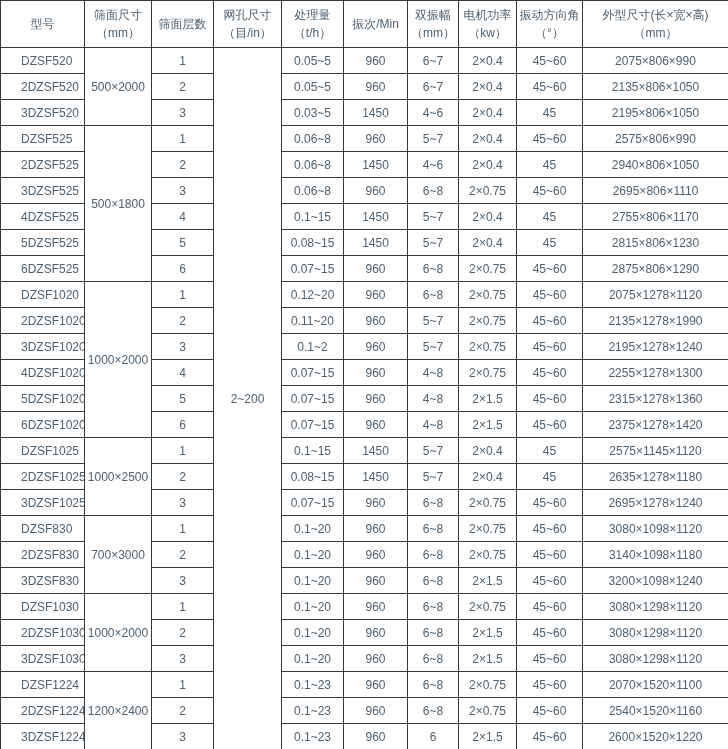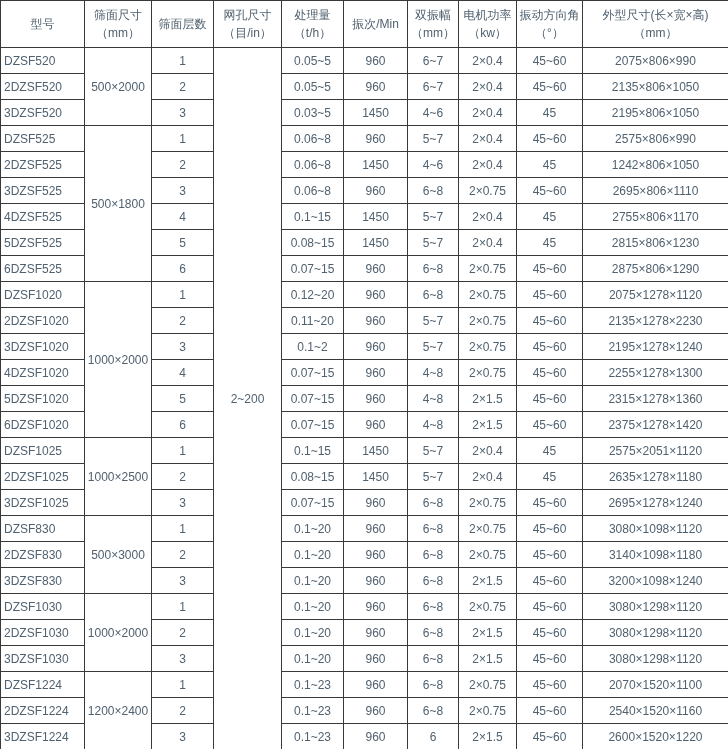--- a/index.html
+++ b/index.html
@@ -21,21 +21,21 @@
     text-align:center;
     vertical-align:middle;
     font-weight:normal;
     padding:0 1px;
     height:25px;
     white-space:nowrap;
     overflow:hidden;
   }
   thead th{height:46px;line-height:1.5;}
   thead th div{line-height:1.5;}
-  td.model{text-align:left;padding-left:3px;margin-top:26px;}
+  td.model{text-align:left;padding-left:20px;margin-top:26px;}
 </style>
 </head>
 <body>
 
 <table class="spec">
   <colgroup>
     <col style="width:84px">
     <col style="width:67px">
     <col style="width:62px">
     <col style="width:68px">
@@ -126,21 +126,21 @@
         <td>2575×806×990</td>
       </tr>
       <tr>
         <td class="model">2DZSF525</td>
         <td>2</td>
         <td>0.06~8</td>
         <td>1450</td>
         <td>4~6</td>
         <td>2×0.4</td>
         <td>45</td>
-        <td>1242×806×1050</td>
+        <td>2940×806×1050</td>
       </tr>
       <tr>
         <td class="model">3DZSF525</td>
         <td>3</td>
         <td>0.06~8</td>
         <td>960</td>
         <td>6~8</td>
         <td>2×0.75</td>
         <td>45~60</td>
         <td>2695×806×1110</td>
@@ -187,21 +187,21 @@
         <td>2075×1278×1120</td>
       </tr>
       <tr>
         <td class="model">2DZSF1020</td>
         <td>2</td>
         <td>0.11~20</td>
         <td>960</td>
         <td>5~7</td>
         <td>2×0.75</td>
         <td>45~60</td>
-        <td>2135×1278×2230</td>
+        <td>2135×1278×1990</td>
       </tr>
       <tr>
         <td class="model">3DZSF1020</td>
         <td>3</td>
         <td>0.1~2</td>
         <td>960</td>
         <td>5~7</td>
         <td>2×0.75</td>
         <td>45~60</td>
         <td>2195×1278×1240</td>
@@ -238,21 +238,21 @@
       </tr>
       <tr>
         <td class="model">DZSF1025</td>
         <td rowspan="3">1000×2500</td>
         <td>1</td>
         <td>0.1~15</td>
         <td>1450</td>
         <td>5~7</td>
         <td>2×0.4</td>
         <td>45</td>
-        <td>2575×2051×1120</td>
+        <td>2575×1145×1120</td>
       </tr>
       <tr>
         <td class="model">2DZSF1025</td>
         <td>2</td>
         <td>0.08~15</td>
         <td>1450</td>
         <td>5~7</td>
         <td>2×0.4</td>
         <td>45</td>
         <td>2635×1278×1180</td>
@@ -262,21 +262,21 @@
         <td>3</td>
         <td>0.07~15</td>
         <td>960</td>
         <td>6~8</td>
         <td>2×0.75</td>
         <td>45~60</td>
         <td>2695×1278×1240</td>
       </tr>
       <tr>
         <td class="model">DZSF830</td>
-        <td rowspan="3">500×3000</td>
+        <td rowspan="3">700×3000</td>
         <td>1</td>
         <td>0.1~20</td>
         <td>960</td>
         <td>6~8</td>
         <td>2×0.75</td>
         <td>45~60</td>
         <td>3080×1098×1120</td>
       </tr>
       <tr>
         <td class="model">2DZSF830</td>

